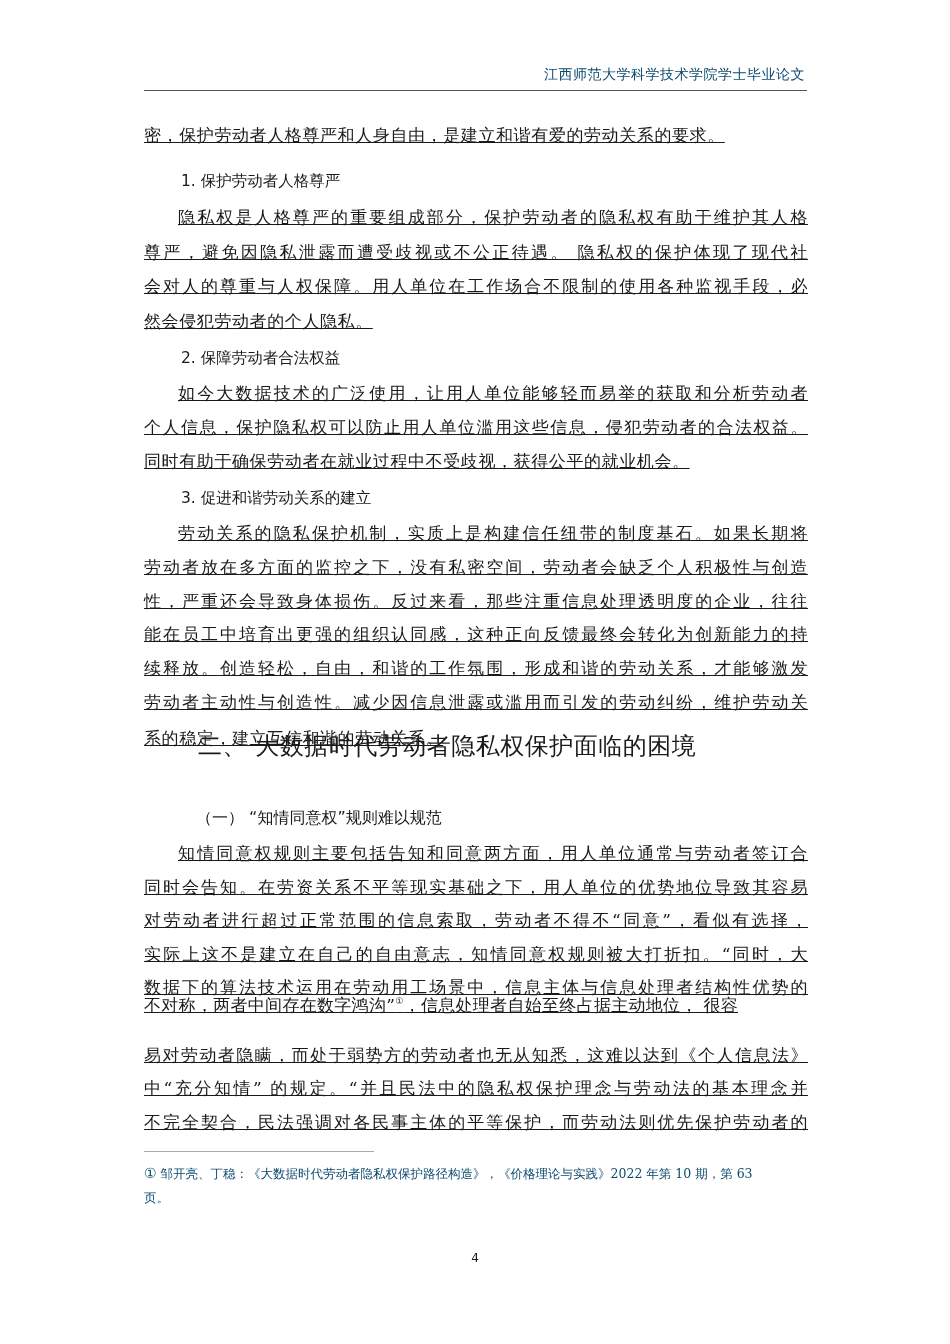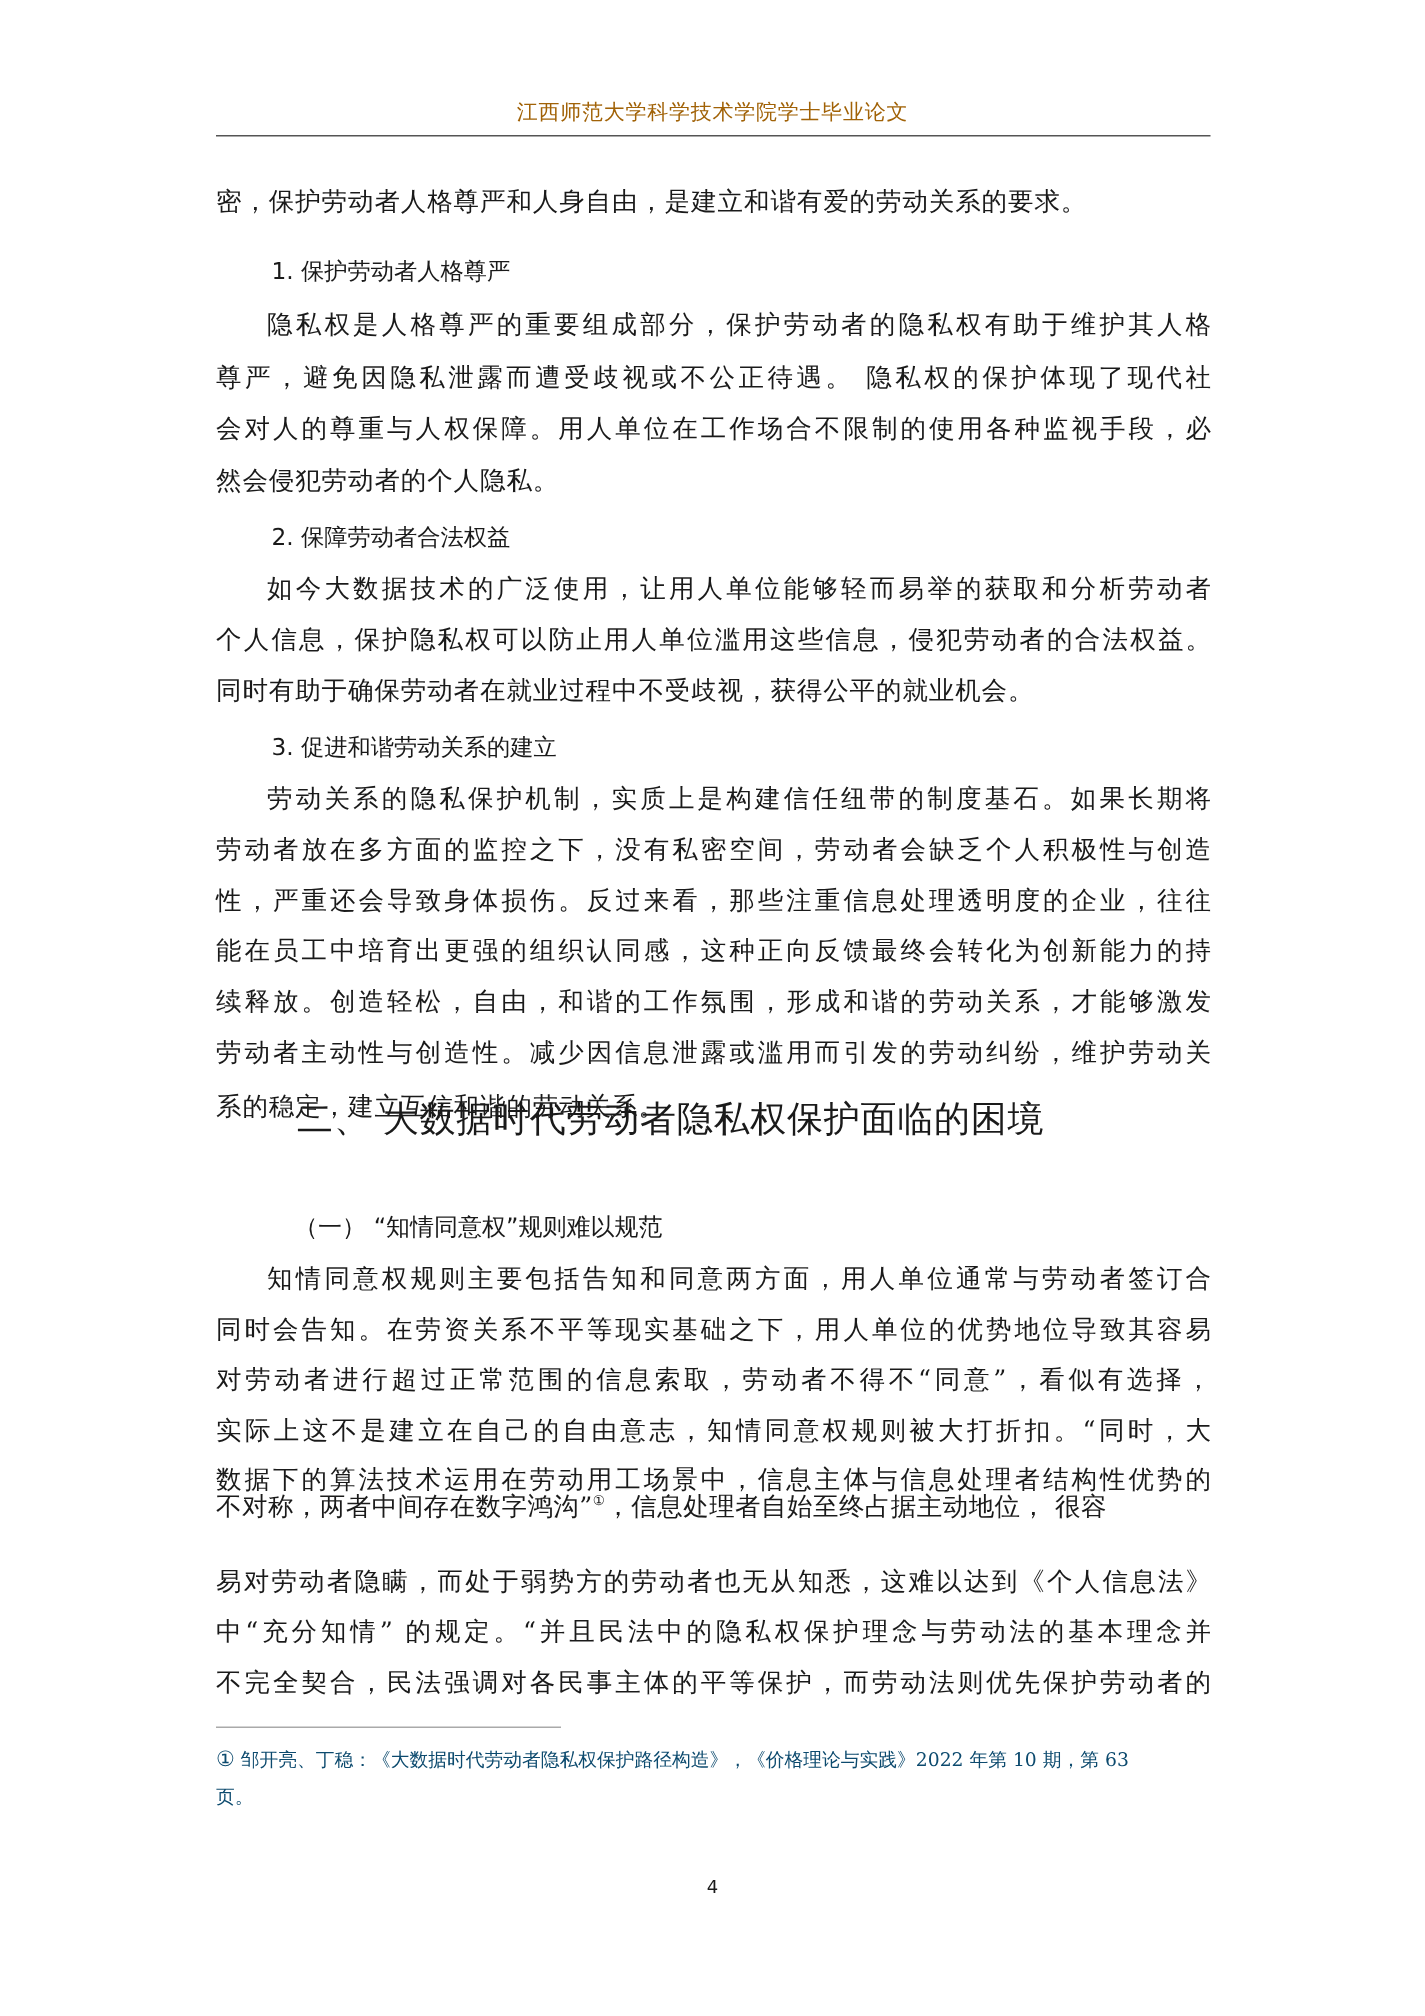--- a/index.html
+++ b/index.html
@@ -1,23 +1,23 @@
 <!DOCTYPE html>
 <html><head>
 <meta charset="utf-8">
 <style>
   html, body { margin:0; padding:0; background:#ffffff; }
   body { width:950px; height:1344px; position:relative; overflow:hidden;
          font-family:"DejaVu Serif","Liberation Serif",serif; color:#1a1a1a; }
-  .page-header { position:absolute; left:145px; top:66px; width:660px; text-align:center;
-                 font-size:14px; color:#a16207; letter-spacing:0.5px; }
+  .page-header { position:absolute; left:145px; top:66px; width:660px; text-align:right;
+                 font-size:14px; color:#0c4a6e; letter-spacing:0.5px; }
   .header-rule { position:absolute; left:144px; top:90px; width:663px; height:0;
                  border-top:1.5px solid #555; }
   .line { position:absolute; left:144px; width:664px; font-size:17px; white-space:nowrap;
-          line-height:20px; letter-spacing:0.6px; text-align:justify; text-align-last:justify; }
+          line-height:20px; letter-spacing:0.6px; text-align:justify; text-align-last:justify;text-decoration:underline; }
   .line.last { text-align-last:left; }
   .line.indent { left:178px; width:630px; }
   .h3 { position:absolute; left:181px; font-family:"DejaVu Sans","Liberation Sans",sans-serif;
         font-size:15.5px; line-height:20px; font-weight:400; white-space:nowrap; }
   .h1 { position:absolute; left:198px; top:732px; font-family:"DejaVu Sans","Liberation Sans",sans-serif;
         font-size:24px; line-height:28px; white-space:nowrap; letter-spacing:0.5px; }
   .h2 { position:absolute; left:196px; top:806px; font-family:"DejaVu Sans","Liberation Sans",sans-serif;
         font-size:16px; line-height:24px; white-space:nowrap; }
   .fn-mark { font-size:9px; vertical-align:super; line-height:0; }
   .fn-rule { position:absolute; left:144px; top:1151px; width:230px; border-top:1px solid #aaa; }

